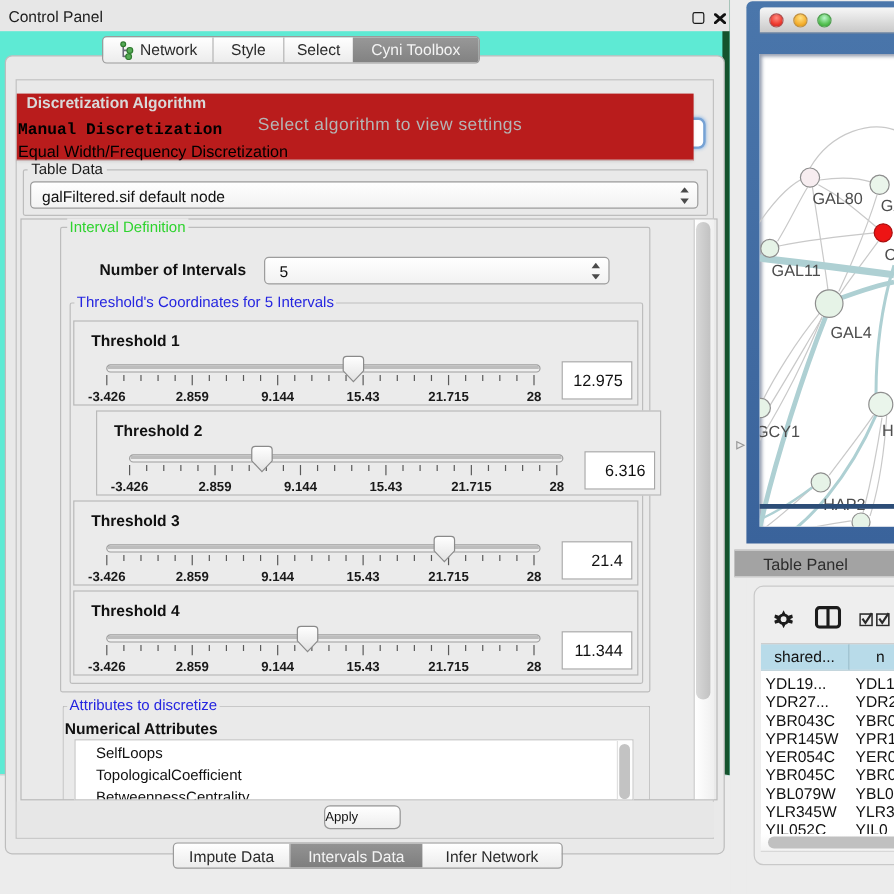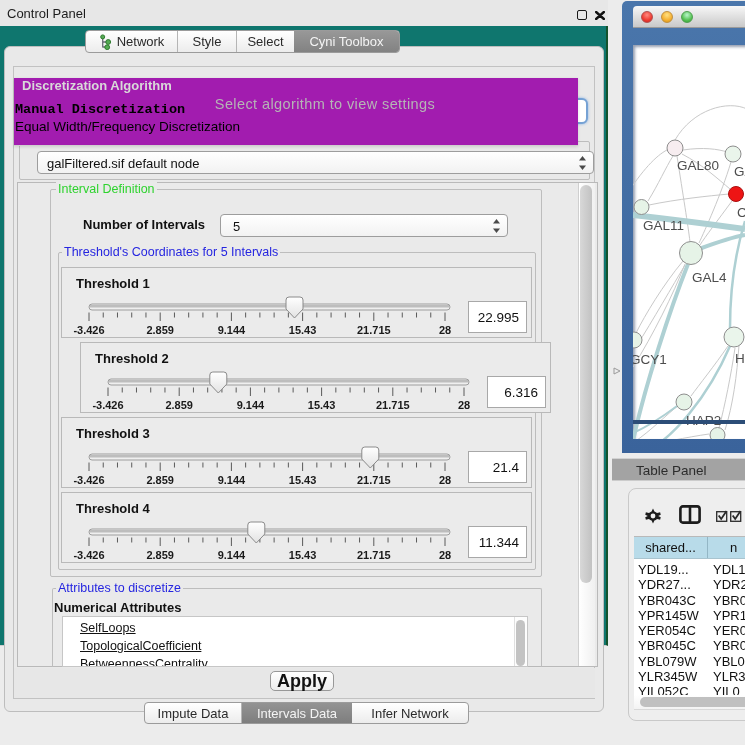--- a/index.html
+++ b/index.html
@@ -3,21 +3,21 @@
 <meta charset="utf-8">
 <style>
 * { margin:0; padding:0; box-sizing:border-box; }
 html,body { width:745px; height:745px; overflow:hidden; }
 body { font-family:"Liberation Sans", sans-serif; background:#ececec; position:relative; }
 .abs { position:absolute; }
 </style>
 </head>
 <body>
 
-<div class="abs" style="left:0;top:0;width:608px;height:646px;background:#0f766e;border-right:2px solid #14532d;border-bottom:1px solid #cfcfcf;">
+<div class="abs" style="left:0;top:0;width:608px;height:646px;background:#5eead4;border-right:6px solid #14532d;border-bottom:1px solid #cfcfcf;">
 
   <div class="abs" style="left:0;top:0;width:608px;height:26px;background:#e7e7e7;">
     <span class="abs" style="left:7px;top:6px;font-size:13px;color:#1c1c1c;">Control Panel</span>
     <div class="abs" style="left:577px;top:10px;width:10px;height:10px;border:1.7px solid #1a1a1a;border-radius:2px;"></div>
     <svg class="abs" style="left:595px;top:11px;" width="10" height="9" viewBox="0 0 10 9">
         <path d="M1.1 1 L8.9 8 M8.9 1 L1.1 8" stroke="#111" stroke-width="2.4" stroke-linecap="round"></path>
       </svg>
   </div>
 
   <div class="abs" style="left:4px;top:46px;width:600px;height:666px;border:1px solid #bdbdbd;border-radius:6px;background:#e9e9e9;"></div>
@@ -34,21 +34,21 @@
     <div style="width:59px;display:flex;align-items:center;justify-content:center;border-right:1px solid #b5b5b5;">Style</div>
     <div style="width:57px;display:flex;align-items:center;justify-content:center;">Select</div>
     <div style="width:105px;display:flex;align-items:center;justify-content:center;background:linear-gradient(#989898,#828282);color:#f4f4f4;">Cyni Toolbox</div>
   </div>
 
   <div class="abs" style="left:13px;top:66px;width:582px;height:633px;border:1px solid #c2c2c2;background:#e9e9e9;"></div>
 
   <div class="abs" style="left:19px;top:141px;width:571px;height:39px;border:1px solid #bdbdbd;border-radius:2px;"></div>
   <span class="abs" style="left:23px;top:134px;font-size:12.5px;color:#1a1a1a;background:#e9e9e9;padding:0 3px;">Table Data</span>
 
-  <div class="abs" style="left:25px;top:151px;width:557px;height:23px;background:linear-gradient(#ffffff,#f2f2f2);border:1px solid #9d9d9d;border-radius:4px;margin-left:12px;">
+  <div class="abs" style="left:25px;top:151px;width:557px;height:23px;background:linear-gradient(#ffffff,#f2f2f2);border:1px solid #9d9d9d;border-radius:4px;">
     <span class="abs" style="left:9px;top:4px;font-size:13px;color:#111;">galFiltered.sif default node</span>
     <svg class="abs" style="right:6px;top:4px;" width="9" height="14" viewBox="0 0 9 14">
       <path d="M4.5 0 L8 4.5 L1 4.5 Z" fill="#4a4a4a"></path>
       <path d="M4.5 14 L8 9.5 L1 9.5 Z" fill="#4a4a4a"></path>
     </svg>
   </div>
 
   <div class="abs" style="left:17px;top:182px;width:581px;height:485px;border:1px solid #b9b9b9;background:#eaeaea;"></div>
 
   <div class="abs" style="left:578px;top:183px;width:17px;height:483px;background:linear-gradient(90deg,#ffffff,#f0f0f0);border-left:1px solid #cfcfcf;"></div>
@@ -106,21 +106,21 @@
             <text x="168.4" y="66" text-anchor="middle" font-size="11" font-weight="bold" fill="#1a1a1a" font-family="Liberation Sans, sans-serif">9.144</text>
             <text x="239.60000000000002" y="66" text-anchor="middle" font-size="11" font-weight="bold" fill="#1a1a1a" font-family="Liberation Sans, sans-serif">15.43</text>
             <text x="310.8" y="66" text-anchor="middle" font-size="11" font-weight="bold" fill="#1a1a1a" font-family="Liberation Sans, sans-serif">21.715</text>
             <text x="382" y="66" text-anchor="middle" font-size="11" font-weight="bold" fill="#1a1a1a" font-family="Liberation Sans, sans-serif">28</text>
             <g transform="translate(231.5,39)">
               <path d="M -8.5 -7 Q -8.5 -10 -5.5 -10 L 5.5 -10 Q 8.5 -10 8.5 -7 L 8.5 2 L 0 11 L -8.5 2 Z" fill="url(#thg)" stroke="#8a8a8a" stroke-width="1"></path>
             </g>
           </svg>
         </div>
     <div class="abs" style="left:406px;top:33px;width:59px;height:32px;background:#fff;border:1px solid #a8a8a8;">
-          <span class="abs" style="right:7px;top:8px;font-size:13.5px;color:#111;">22.995</span>
+          <span class="abs" style="right:7px;top:8px;font-size:13.5px;color:#111;">12.975</span>
         </div>
   </div><div class="abs" style="left:61px;top:342px;width:471px;height:71px;border:1px solid #b9b9b9;background:#ebebeb;margin-left:19px;">
     <span class="abs" style="left:14px;top:8px;font-size:13px;font-weight:bold;color:#111;">Threshold 2</span>
     <div class="abs" style="left:1px;top:0px;width:469px;height:69px;">
           <svg width="469" height="69" viewBox="0 0 469 69" style="position:absolute;left:0;top:0;overflow:visible;">
             <rect x="26" y="36" width="361" height="6" rx="3" fill="#efefef" stroke="#9d9d9d" stroke-width="1"></rect>
             <rect x="27" y="37" width="359" height="2.5" fill="#bdbdbd"></rect>
             <line x1="26" y1="44.5" x2="26" y2="53" stroke="#5a5a5a" stroke-width="1"></line>
             <line x1="40.24" y1="44.5" x2="40.24" y2="49.5" stroke="#5a5a5a" stroke-width="1"></line>
             <line x1="54.480000000000004" y1="44.5" x2="54.480000000000004" y2="49.5" stroke="#5a5a5a" stroke-width="1"></line>
@@ -259,37 +259,37 @@
             <stop offset="0" stop-color="#ffffff"></stop>
             <stop offset="1" stop-color="#e2e2e2"></stop>
           </linearGradient>
         </defs>
       </svg></div>
 
   <div class="abs" style="left:52px;top:588px;width:490px;height:79px;border:1px solid #bdbdbd;border-top-left-radius:2px;border-top-right-radius:2px;border-bottom:none;"></div>
   <span class="abs" style="left:56px;top:581px;font-size:12.5px;color:#2525e0;background:#eaeaea;padding:0 2px;">Attributes to discretize</span>
   <span class="abs" style="left:54px;top:600px;font-size:13px;font-weight:bold;color:#111;">Numerical Attributes</span>
   <div class="abs" style="left:62px;top:616px;width:466px;height:51px;background:#ffffff;border:1px solid #c6c6c6;overflow:hidden;">
-    <div style="font-size:12.5px;color:#111;padding-left:17px;line-height:18px;padding-top:2px;text-decoration:underline;">SelfLoops<br>TopologicalCoefficient<br>BetweennessCentrality</div>
+    <div style="font-size:12.5px;color:#111;padding-left:17px;line-height:18px;padding-top:2px;">SelfLoops<br>TopologicalCoefficient<br>BetweennessCentrality</div>
     <div class="abs" style="right:0;top:0;width:13px;height:51px;background:#fdfdfd;border-left:1px solid #e0e0e0;"></div>
     <div class="abs" style="right:2px;top:3px;width:9px;height:46px;background:#c3c3c3;border-radius:5px;"></div>
   </div>
 
   <div class="abs" style="left:14px;top:668px;width:581px;height:30px;background:#e7e7e7;"></div>
-  <div class="abs" style="left:270px;top:671px;width:64px;height:20px;background:linear-gradient(#ffffff,#ededed);border:1px solid #989898;border-radius:5px;text-align:center;font-size:18px;color:#111;line-height:18px;font-weight:bold;">Apply</div>
+  <div class="abs" style="left:270px;top:671px;width:64px;height:20px;background:linear-gradient(#ffffff,#ededed);border:1px solid #989898;border-radius:5px;text-align:left;font-size:11px;color:#111;line-height:18px;">Apply</div>
 
   <div class="abs" style="left:144px;top:702px;height:22px;display:flex;border:1px solid #9b9b9b;border-radius:4px;overflow:hidden;background:linear-gradient(#ffffff,#ececec);font-size:13px;color:#2a2a2a;">
     <div style="width:97px;display:flex;align-items:center;justify-content:center;border-right:1px solid #b5b5b5;">Impute Data</div>
     <div style="width:110px;display:flex;align-items:center;justify-content:center;background:linear-gradient(#939393,#7e7e7e);color:#f4f4f4;">Intervals Data</div>
     <div style="width:116px;display:flex;align-items:center;justify-content:center;">Infer Network</div>
   </div>
 </div>
 
 <div class="abs" style="left:552px;top:98px;width:36px;height:26px;border:2px solid #76a2d4;border-radius:6px;box-shadow:0 0 3px #86b2e4;background:#fff;"></div>
-<div class="abs" style="left:14px;top:78px;width:564px;height:68px;background:#a21caf;border-bottom:1px solid #cfcfcf;box-shadow:0 1px 3px rgba(0,0,0,0.12);">
+<div class="abs" style="left:14px;top:78px;width:564px;height:56px;background:#b91c1c;border-bottom:1px solid #cfcfcf;box-shadow:0 1px 3px rgba(0,0,0,0.12);">
   <span class="abs" style="left:8px;top:0px;font-size:13px;font-weight:bold;color:#d9d9d9;">Discretization Algorithm</span>
   <span class="abs" style="left:311px;top:8px;transform:translateX(-50%);font-size:14.5px;letter-spacing:0.4px;color:#b5b5b5;white-space:nowrap;margin-top:10px;">Select algorithm to view settings</span>
   <span class="abs" style="left:1px;top:24px;font-size:13.5px;font-weight:bold;color:#000;font-family:Liberation Mono, monospace;">Manual Discretization</span>
   <span class="abs" style="left:1px;top:41px;font-size:13.5px;color:#000;">Equal Width/Frequency Discretization</span>
 </div>
 
 <div class="abs" style="left:609px;top:0;width:13px;height:745px;background:#ececec;"></div>
 <svg class="abs" style="left:613px;top:367px;" width="8" height="8" viewBox="0 0 8 8">
     <path d="M1 7 L1 1 L7 4 Z" fill="none" stroke="#9a9a9a" stroke-width="1"></path>
   </svg>

